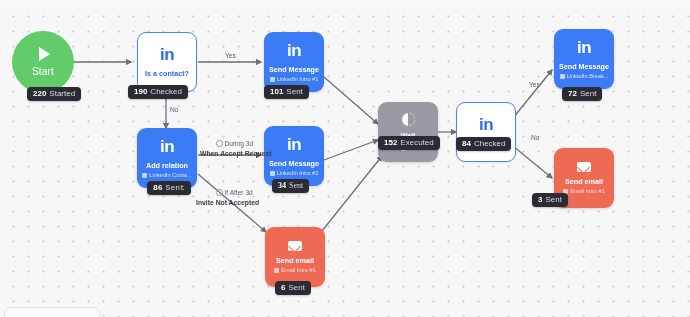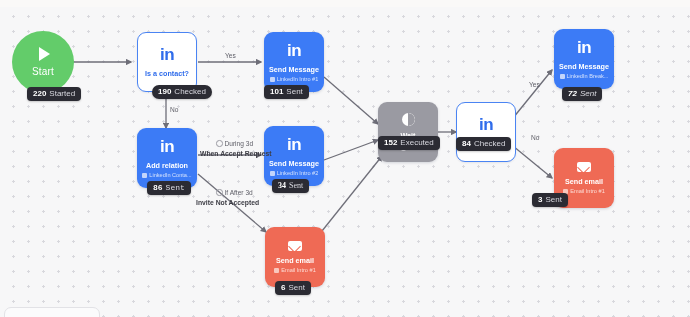--- a/index.html
+++ b/index.html
@@ -283,21 +283,21 @@
     <div class="start-label">Start</div>
   </div>
   <div class="badge" style="left:11px; top:87px;margin-left:16px;">
     <span class="num">220</span><span class="word">Started</span>
   </div>
 
   <div class="node node-box node-white" style="left:137px; top:32px;">
     <div class="li-glyph">in</div>
     <div class="node-title">Is a contact?</div>
   </div>
-  <div class="badge" style="left:152px; top:85px;border-radius:7px;">
+  <div class="badge" style="left:128px; top:85px;">
     <span class="num">190</span><span class="word">Checked</span>
   </div>
 
   <div class="node node-box node-blue" style="left:264px; top:32px;">
     <div class="li-glyph">in</div>
     <div class="node-title">Send Message</div>
     <div class="node-sub">
       <span class="sub-chip"></span>
       <span>LinkedIn Intro #1</span>
     </div>
@@ -363,21 +363,21 @@
   </div>
 
   <div class="node node-box node-blue" style="left:554px; top:29px;">
     <div class="li-glyph">in</div>
     <div class="node-title">Send Message</div>
     <div class="node-sub">
       <span class="sub-chip"></span>
       <span>LinkedIn Break...</span>
     </div>
   </div>
-  <div class="badge" style="left:562px; top:87px;font-style:italic;">
+  <div class="badge" style="left:562px; top:87px;">
     <span class="num">72</span><span class="word">Sent</span>
   </div>
 
   <div class="node node-box node-red" style="left:554px; top:148px;">
     <div class="mail-icon"></div>
     <div class="node-title">Send email</div>
     <div class="node-sub">
       <span class="sub-chip"></span>
       <span>Email Intro #1</span>
     </div>

